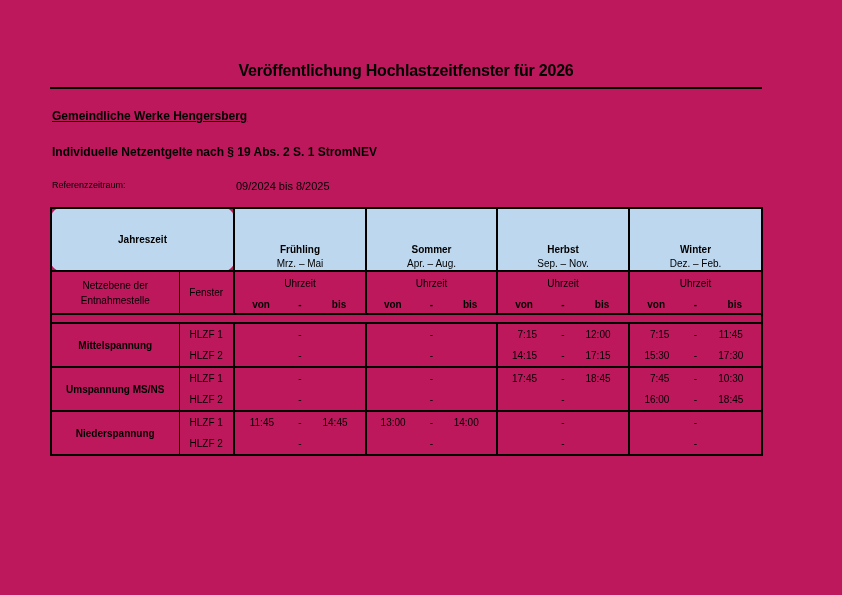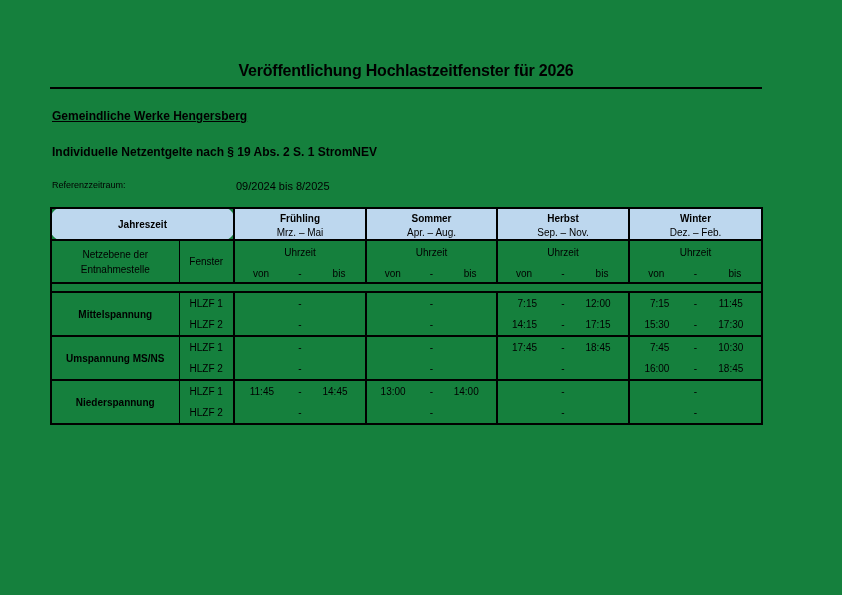--- a/index.html
+++ b/index.html
@@ -2,21 +2,21 @@
 <html lang="de"><head>
 <meta charset="utf-8">
 <style>
   * { box-sizing: border-box; margin: 0; padding: 0; }
   html, body { background: #ffffff; }
   body {
     width: 842px; height: 595px; overflow: hidden;
     font-family: "Liberation Sans", "DejaVu Sans", sans-serif;
     color: #000;
   }
-  .page { position: relative; width: 842px; height: 595px; background: #15803d; }
+  .page { position: relative; width: 842px; height: 595px; background: #be185d; }
 
   .title {
     position: absolute; left: 50px; top: 61px; width: 712px;
     text-align: center; font-size: 16px; font-weight: bold; line-height: 20px;
     letter-spacing: -0.2px;
   }
   .rule { position: absolute; left: 50px; top: 87px; width: 712px; border-top: 2px solid #000; }
 
   .company  { position: absolute; left: 52px; top: 109px; font-size: 12px; font-weight: bold; text-decoration: underline; }
   .subtitle { position: absolute; left: 52px; top: 145px; font-size: 12px; font-weight: bold; }
@@ -30,31 +30,31 @@
   }
   .hlzf td {
     border: 1px solid #000; padding: 0;
     font-size: 10px; text-align: center; vertical-align: middle;
     overflow: hidden;
   }
   td.sb { border-left-width: 2px; }          
   .blue { background: #BDD7EE; }
 
   .hrow1 td { height: 30px; border-bottom-width: 2px; }
-  .sname   { font-weight: bold; line-height: 13px; padding-top: 3px; }
+  .sname   { font-weight: bold; line-height: 13px; padding-top: 3px; margin-top: 31px; }
   .smonths { line-height: 13px; padding-top: 1px; font-weight: normal; }
   .jz { font-weight: bold; border-radius: 10px; }
 
   .hrow2 td { height: 43px; border-bottom-width: 2px; }
   .netz { text-align: left; padding-left: 6px; line-height: 15px; }
   .uh { vertical-align: top; }
   .uz { line-height: 12px; margin-top: 5px; }
 
   .trow { display: grid; grid-template-columns: 40% 20% 40%; height: 21px; line-height: 21px; }
-  .hdr-row { margin-top: 8px; height: 14px; line-height: 14px; }
+  .hdr-row { margin-top: 8px; height: 14px; line-height: 14px; font-weight: bold; }
   .hdr-row .c1, .hdr-row .c3 { text-align: center; padding: 0; }
   .c1 { text-align: right; padding-right: 13px; }
   .c2 { text-align: center; }
   .c3 { padding-right: 8px; }
 
   .spacer td { height: 9px; border-top-width: 2px; border-bottom-width: 2px; border-left: none; border-right: none; }
 
   .group td { height: 43px; border-bottom-width: 2px; }
   .gname { text-align: left; padding-left: 6px; font-weight: bold; }
   .frow { height: 21px; line-height: 21px; }

